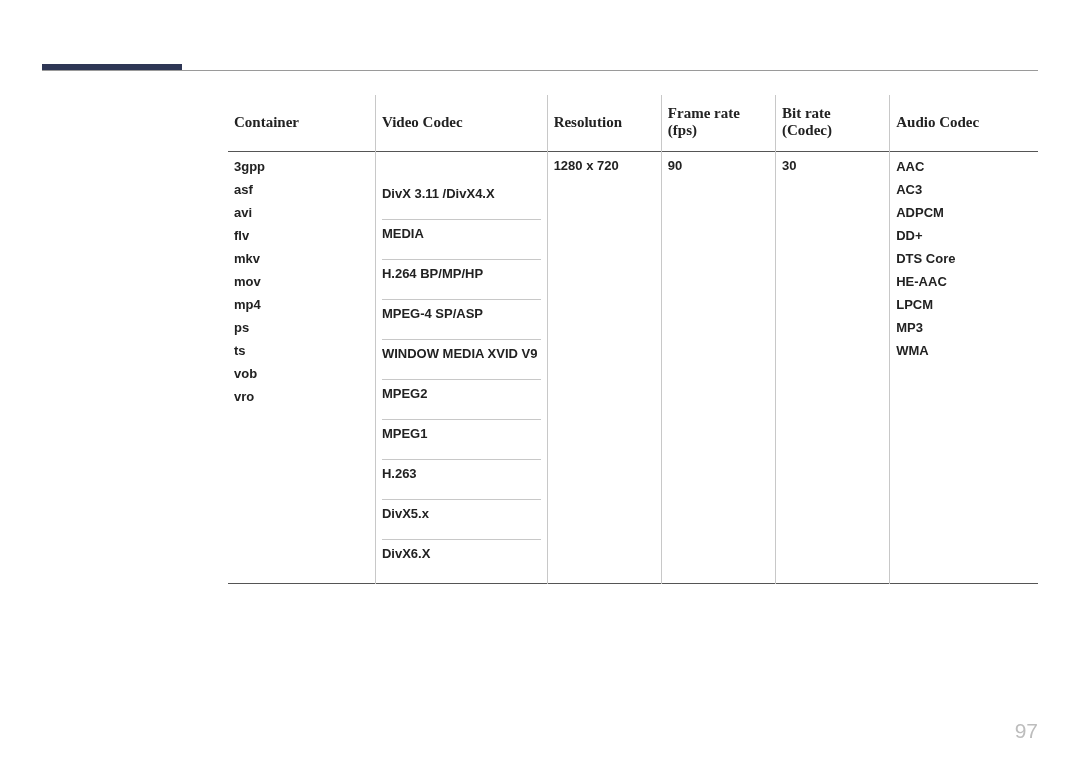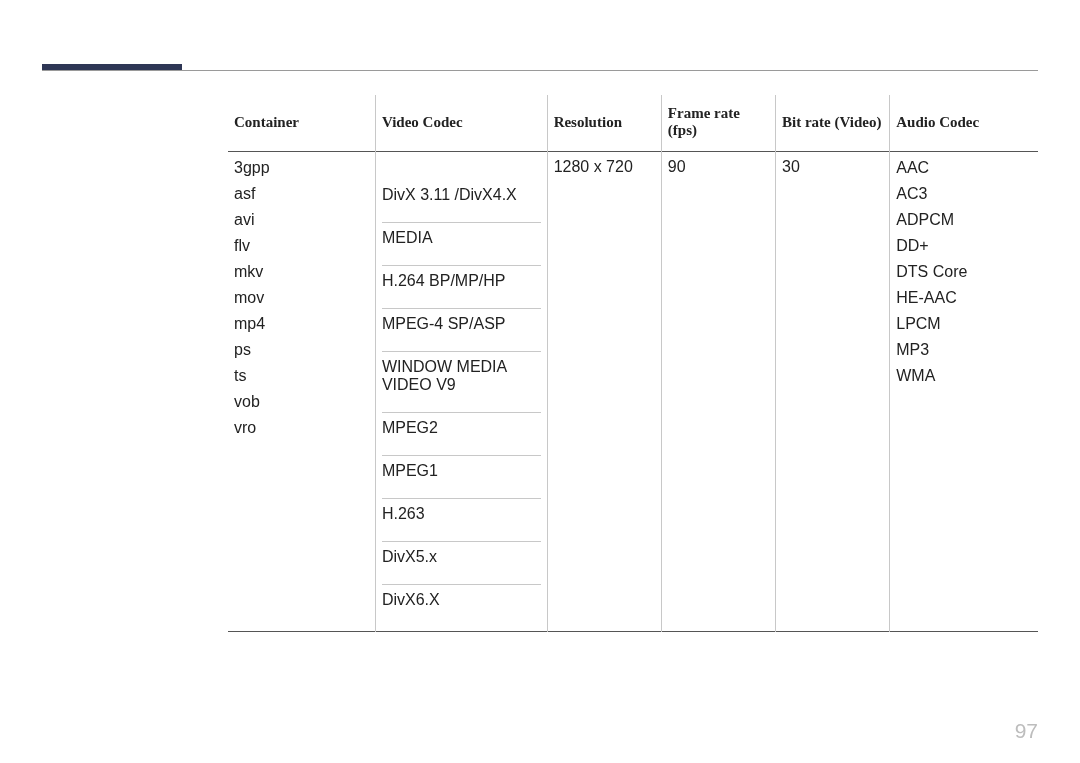--- a/index.html
+++ b/index.html
@@ -55,22 +55,22 @@
       font-size: 15px;
       color: #222;
       padding: 10px 6px 12px 6px;
       border-right: 1px solid #c8c8c8;
       font-family: Liberation Serif, serif;
     }
     th:last-child { border-right: none; }
     thead tr { border-bottom: 1px solid #555; }
     tbody td {
       vertical-align: top;
-      font-size: 16px;
-      font-weight: 400;
+      font-size: 13px;
+      font-weight: 700;
       color: #222;
       padding: 6px 6px 6px 6px;
       border-right: 1px solid #c8c8c8;
     }
     tbody td:last-child { border-right: none; margin-top: 38px; }
     tbody tr.datarow { }
     .vc-item {
       padding: 6px 0 18px 0;
       border-bottom: 1px solid #c8c8c8;
     }
@@ -101,21 +101,21 @@
         <col class="c4">
         <col class="c5">
         <col class="c6">
     </colgroup>
     <thead>
       <tr>
         <th>Container</th>
         <th>Video Codec</th>
         <th>Resolution</th>
         <th>Frame rate (fps)</th>
-        <th>Bit rate (Video)</th>
+        <th>Bit rate (Codec)</th>
         <th>Audio Codec</th>
       </tr>
     </thead>
     <tbody>
       <tr class="datarow">
         <td>
           <div class="list-item">3gpp</div>
           <div class="list-item">asf</div>
           <div class="list-item">avi</div>
           <div class="list-item">flv</div>
@@ -125,21 +125,21 @@
           <div class="list-item">ps</div>
           <div class="list-item">ts</div>
           <div class="list-item">vob</div>
           <div class="list-item">vro</div>
         </td>
         <td style="padding-top:0;padding-bottom:0;">
           <div class="vc-item" style="padding-top:6px;margin-top:28px;">DivX 3.11 /DivX4.X</div>
           <div class="vc-item">MEDIA</div>
           <div class="vc-item">H.264 BP/MP/HP</div>
           <div class="vc-item">MPEG-4 SP/ASP</div>
-          <div class="vc-item">WINDOW MEDIA VIDEO V9</div>
+          <div class="vc-item">WINDOW MEDIA XVID V9</div>
           <div class="vc-item">MPEG2</div>
           <div class="vc-item">MPEG1</div>
           <div class="vc-item">H.263</div>
           <div class="vc-item">DivX5.x</div>
           <div class="vc-item">DivX6.X</div>
         </td>
         <td>1280 x 720</td>
         <td>90</td>
         <td>30</td>
         <td>

